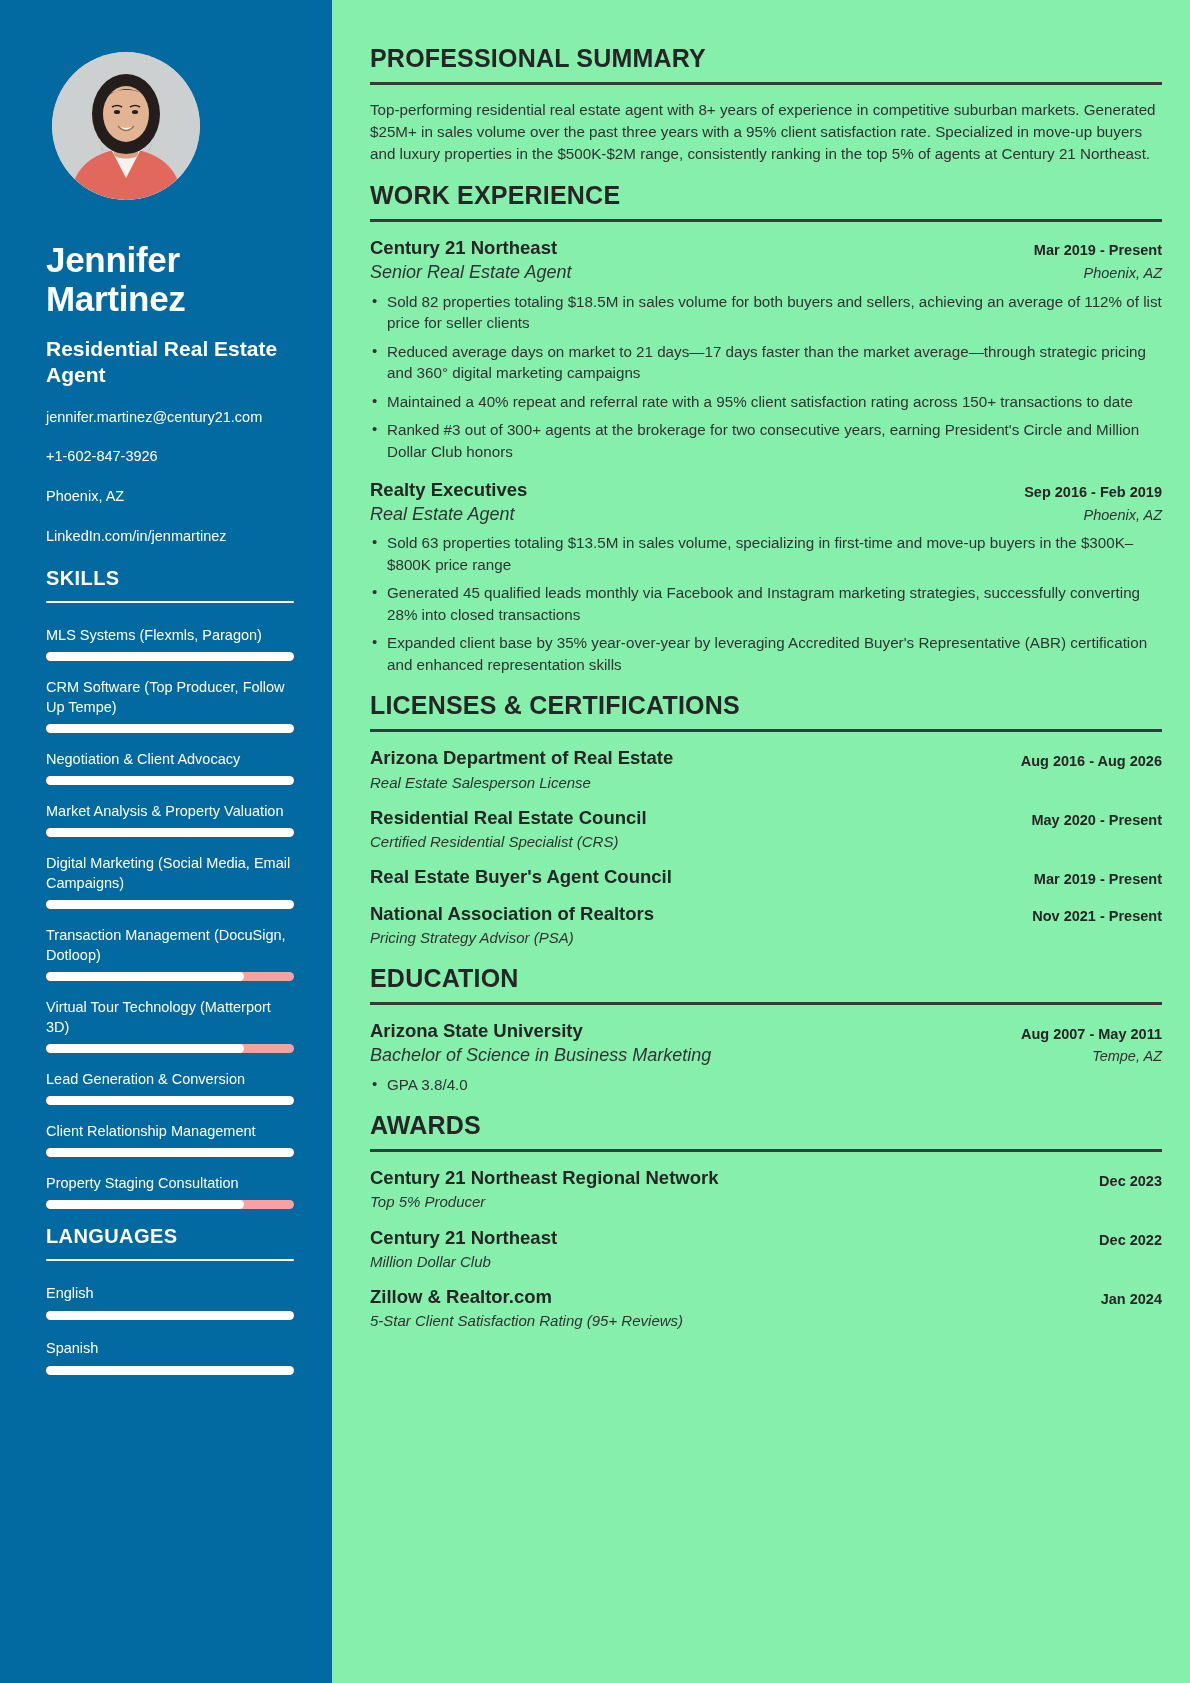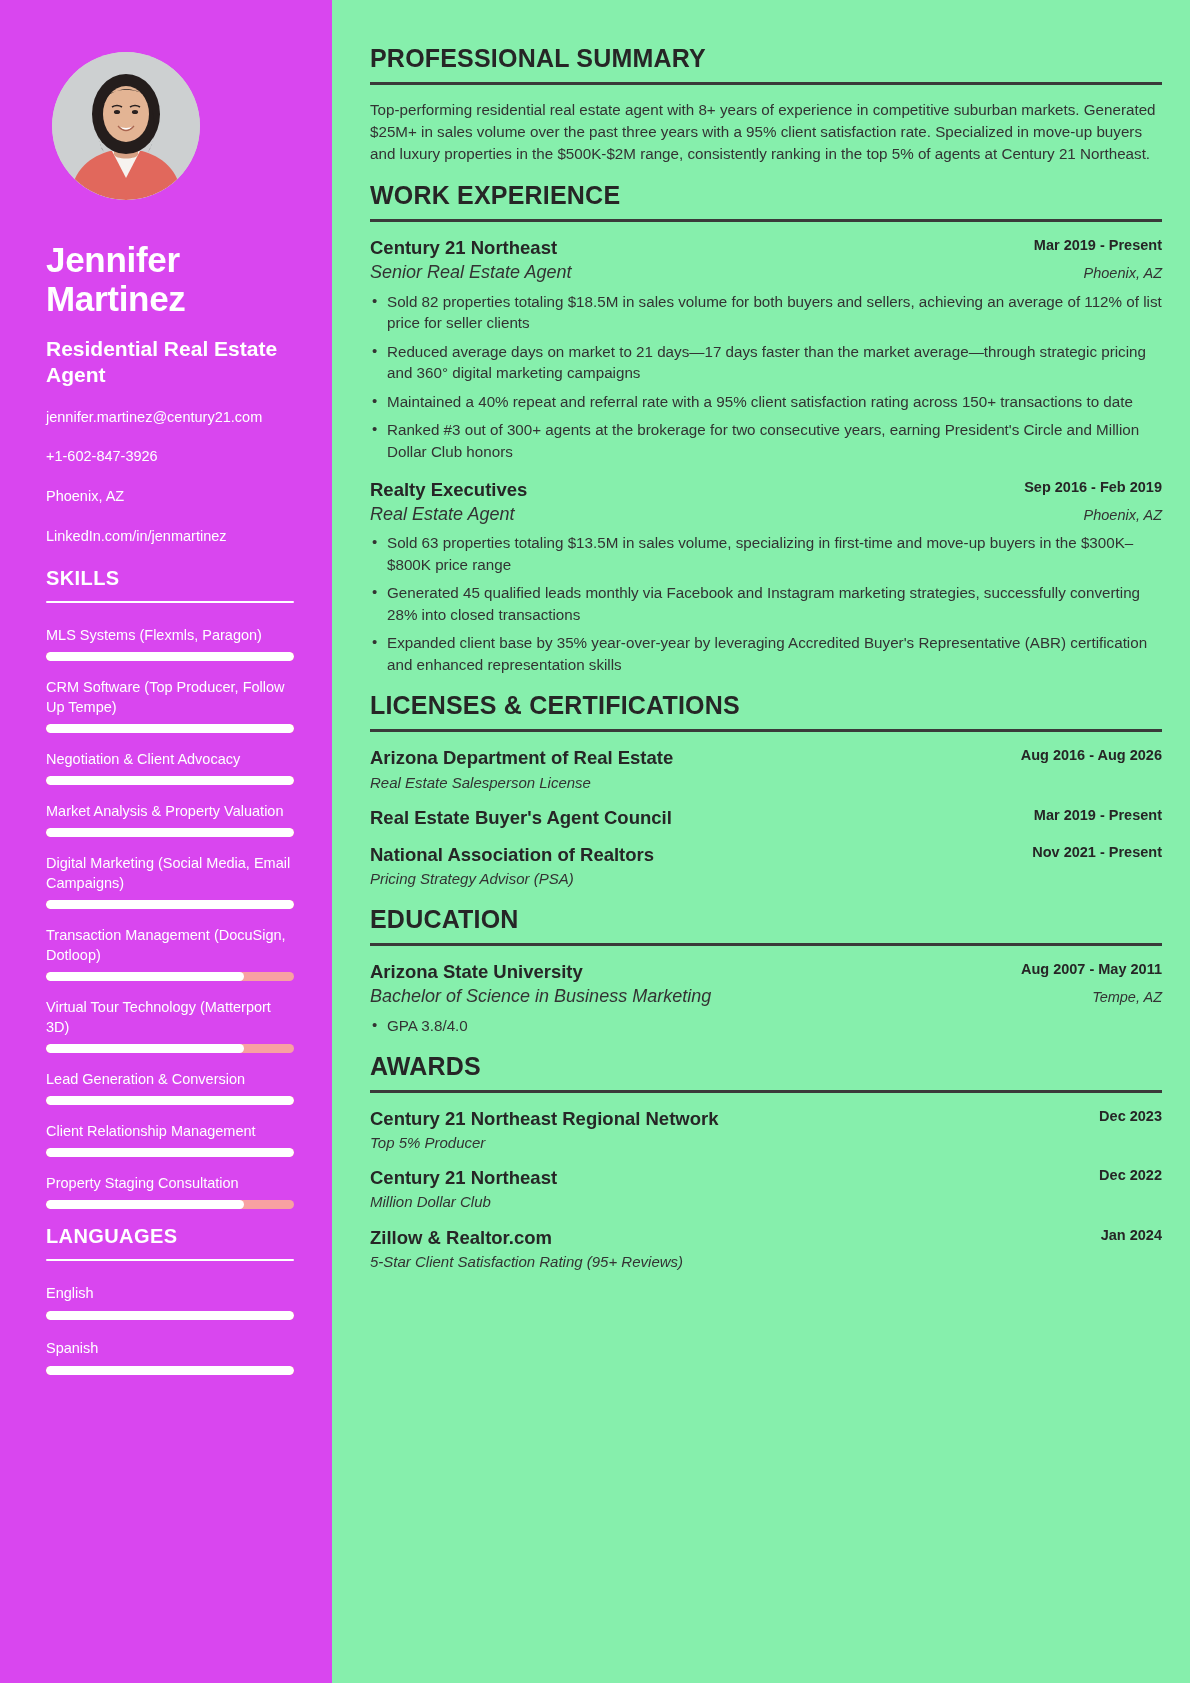--- a/index.html
+++ b/index.html
@@ -15,21 +15,21 @@
     height: 1683px;
     display: flex;
     background: #fcdada;
     overflow: hidden;
   }
 
   
   .sidebar {
     width: 332px;
     flex: 0 0 332px;
-    background: #d946ef;
+    background: #0369a1;
     padding: 52px 38px 40px 46px;
     color: #ffffff;
   }
   .avatar-wrap {
     width: 148px;
     height: 148px;
     margin: 0 auto 0 6px;
     border-radius: 50%;
     overflow: hidden;
     background: #cfd2d3;
@@ -127,21 +127,21 @@
     font-size: 15.2px;
     line-height: 1.45;
     color: #333333;
     margin-bottom: 4px;
   }
 
   .entry { margin-bottom: 15px; }
   .entry-head {
     display: flex;
     justify-content: space-between;
-    align-items: flex-start;
+    align-items: flex-end;
     gap: 16px;
   }
   .entry-org {
     font-size: 18.5px;
     font-weight: bold;
     color: #262626;
     line-height: 1.3;
   }
   .entry-date {
     font-size: 14.5px;
@@ -394,20 +394,27 @@
 
     <div class="cert-entry">
       <div class="entry-head">
         <div class="cert-name">Arizona Department of Real Estate</div>
         <div class="cert-date">Aug 2016 - Aug 2026</div>
       </div>
       <div class="cert-desc">Real Estate Salesperson License</div>
     </div>
     <div class="cert-entry">
       <div class="entry-head">
+        <div class="cert-name">Residential Real Estate Council</div>
+        <div class="cert-date">May 2020 - Present</div>
+      </div>
+      <div class="cert-desc">Certified Residential Specialist (CRS)</div>
+    </div>
+    <div class="cert-entry">
+      <div class="entry-head">
         <div class="cert-name">Real Estate Buyer's Agent Council</div>
         <div class="cert-date">Mar 2019 - Present</div>
       </div>
     </div>
     <div class="cert-entry">
       <div class="entry-head">
         <div class="cert-name">National Association of Realtors</div>
         <div class="cert-date">Nov 2021 - Present</div>
       </div>
       <div class="cert-desc">Pricing Strategy Advisor (PSA)</div>

